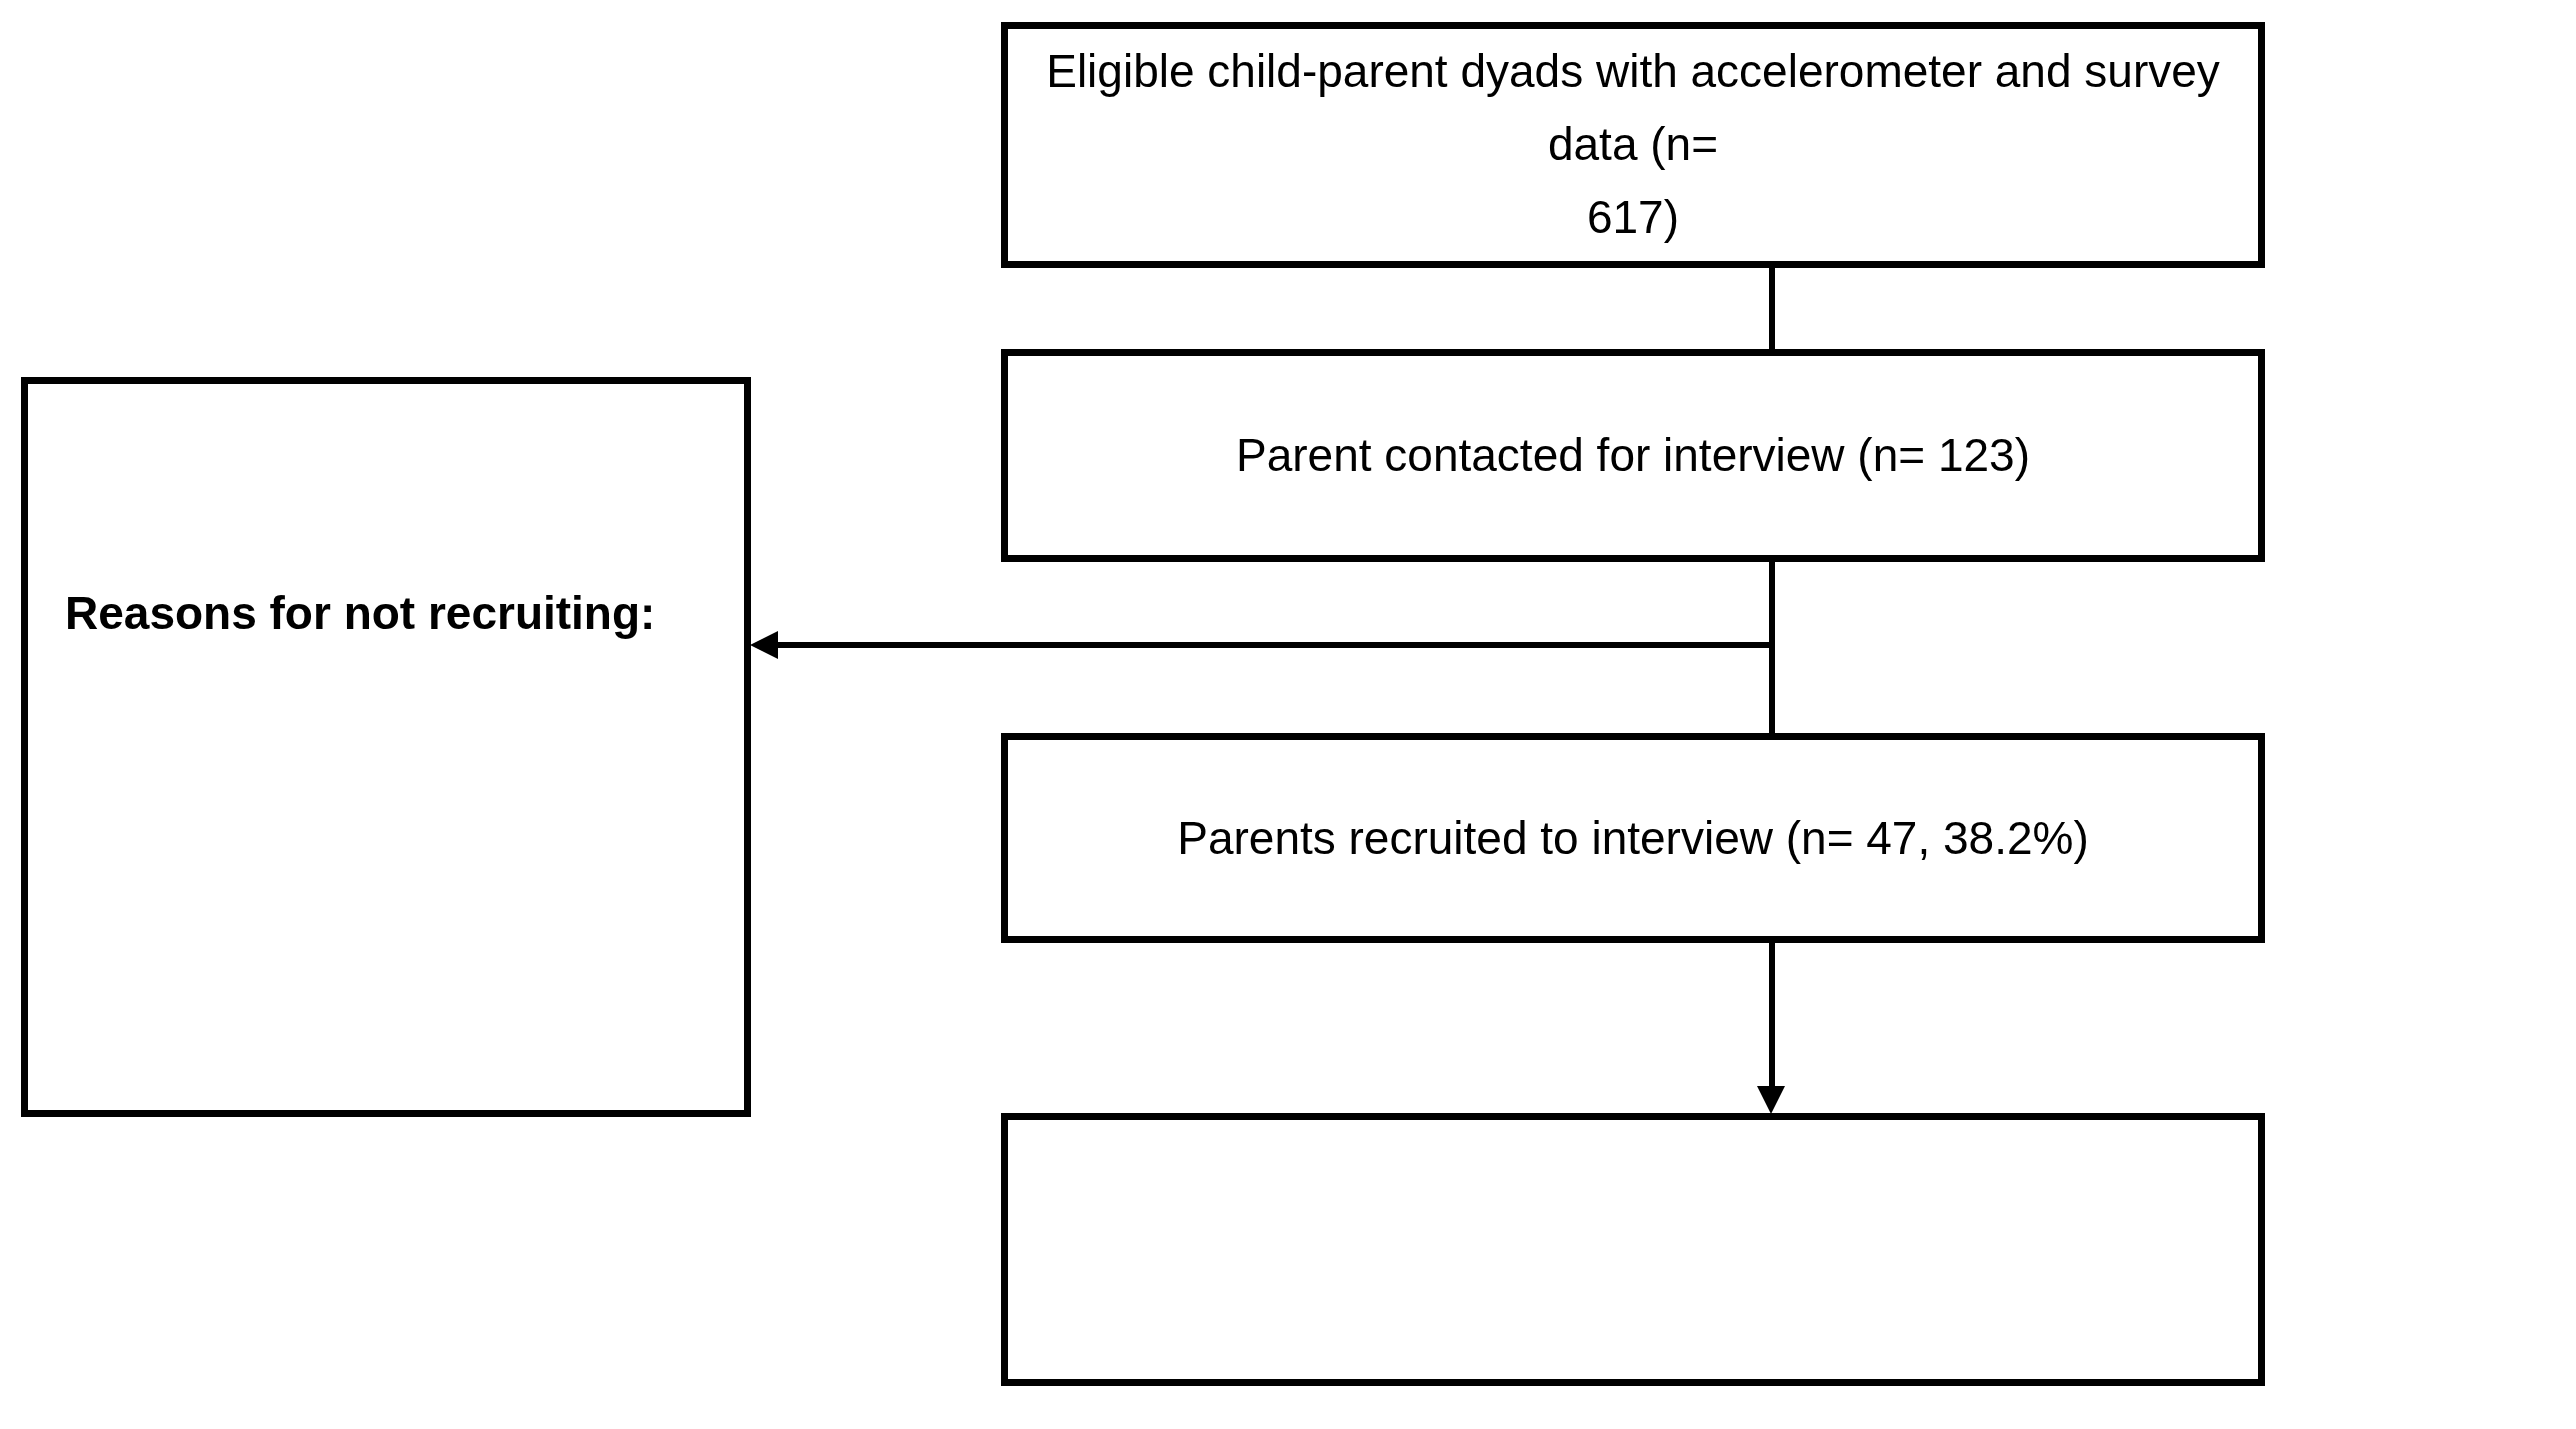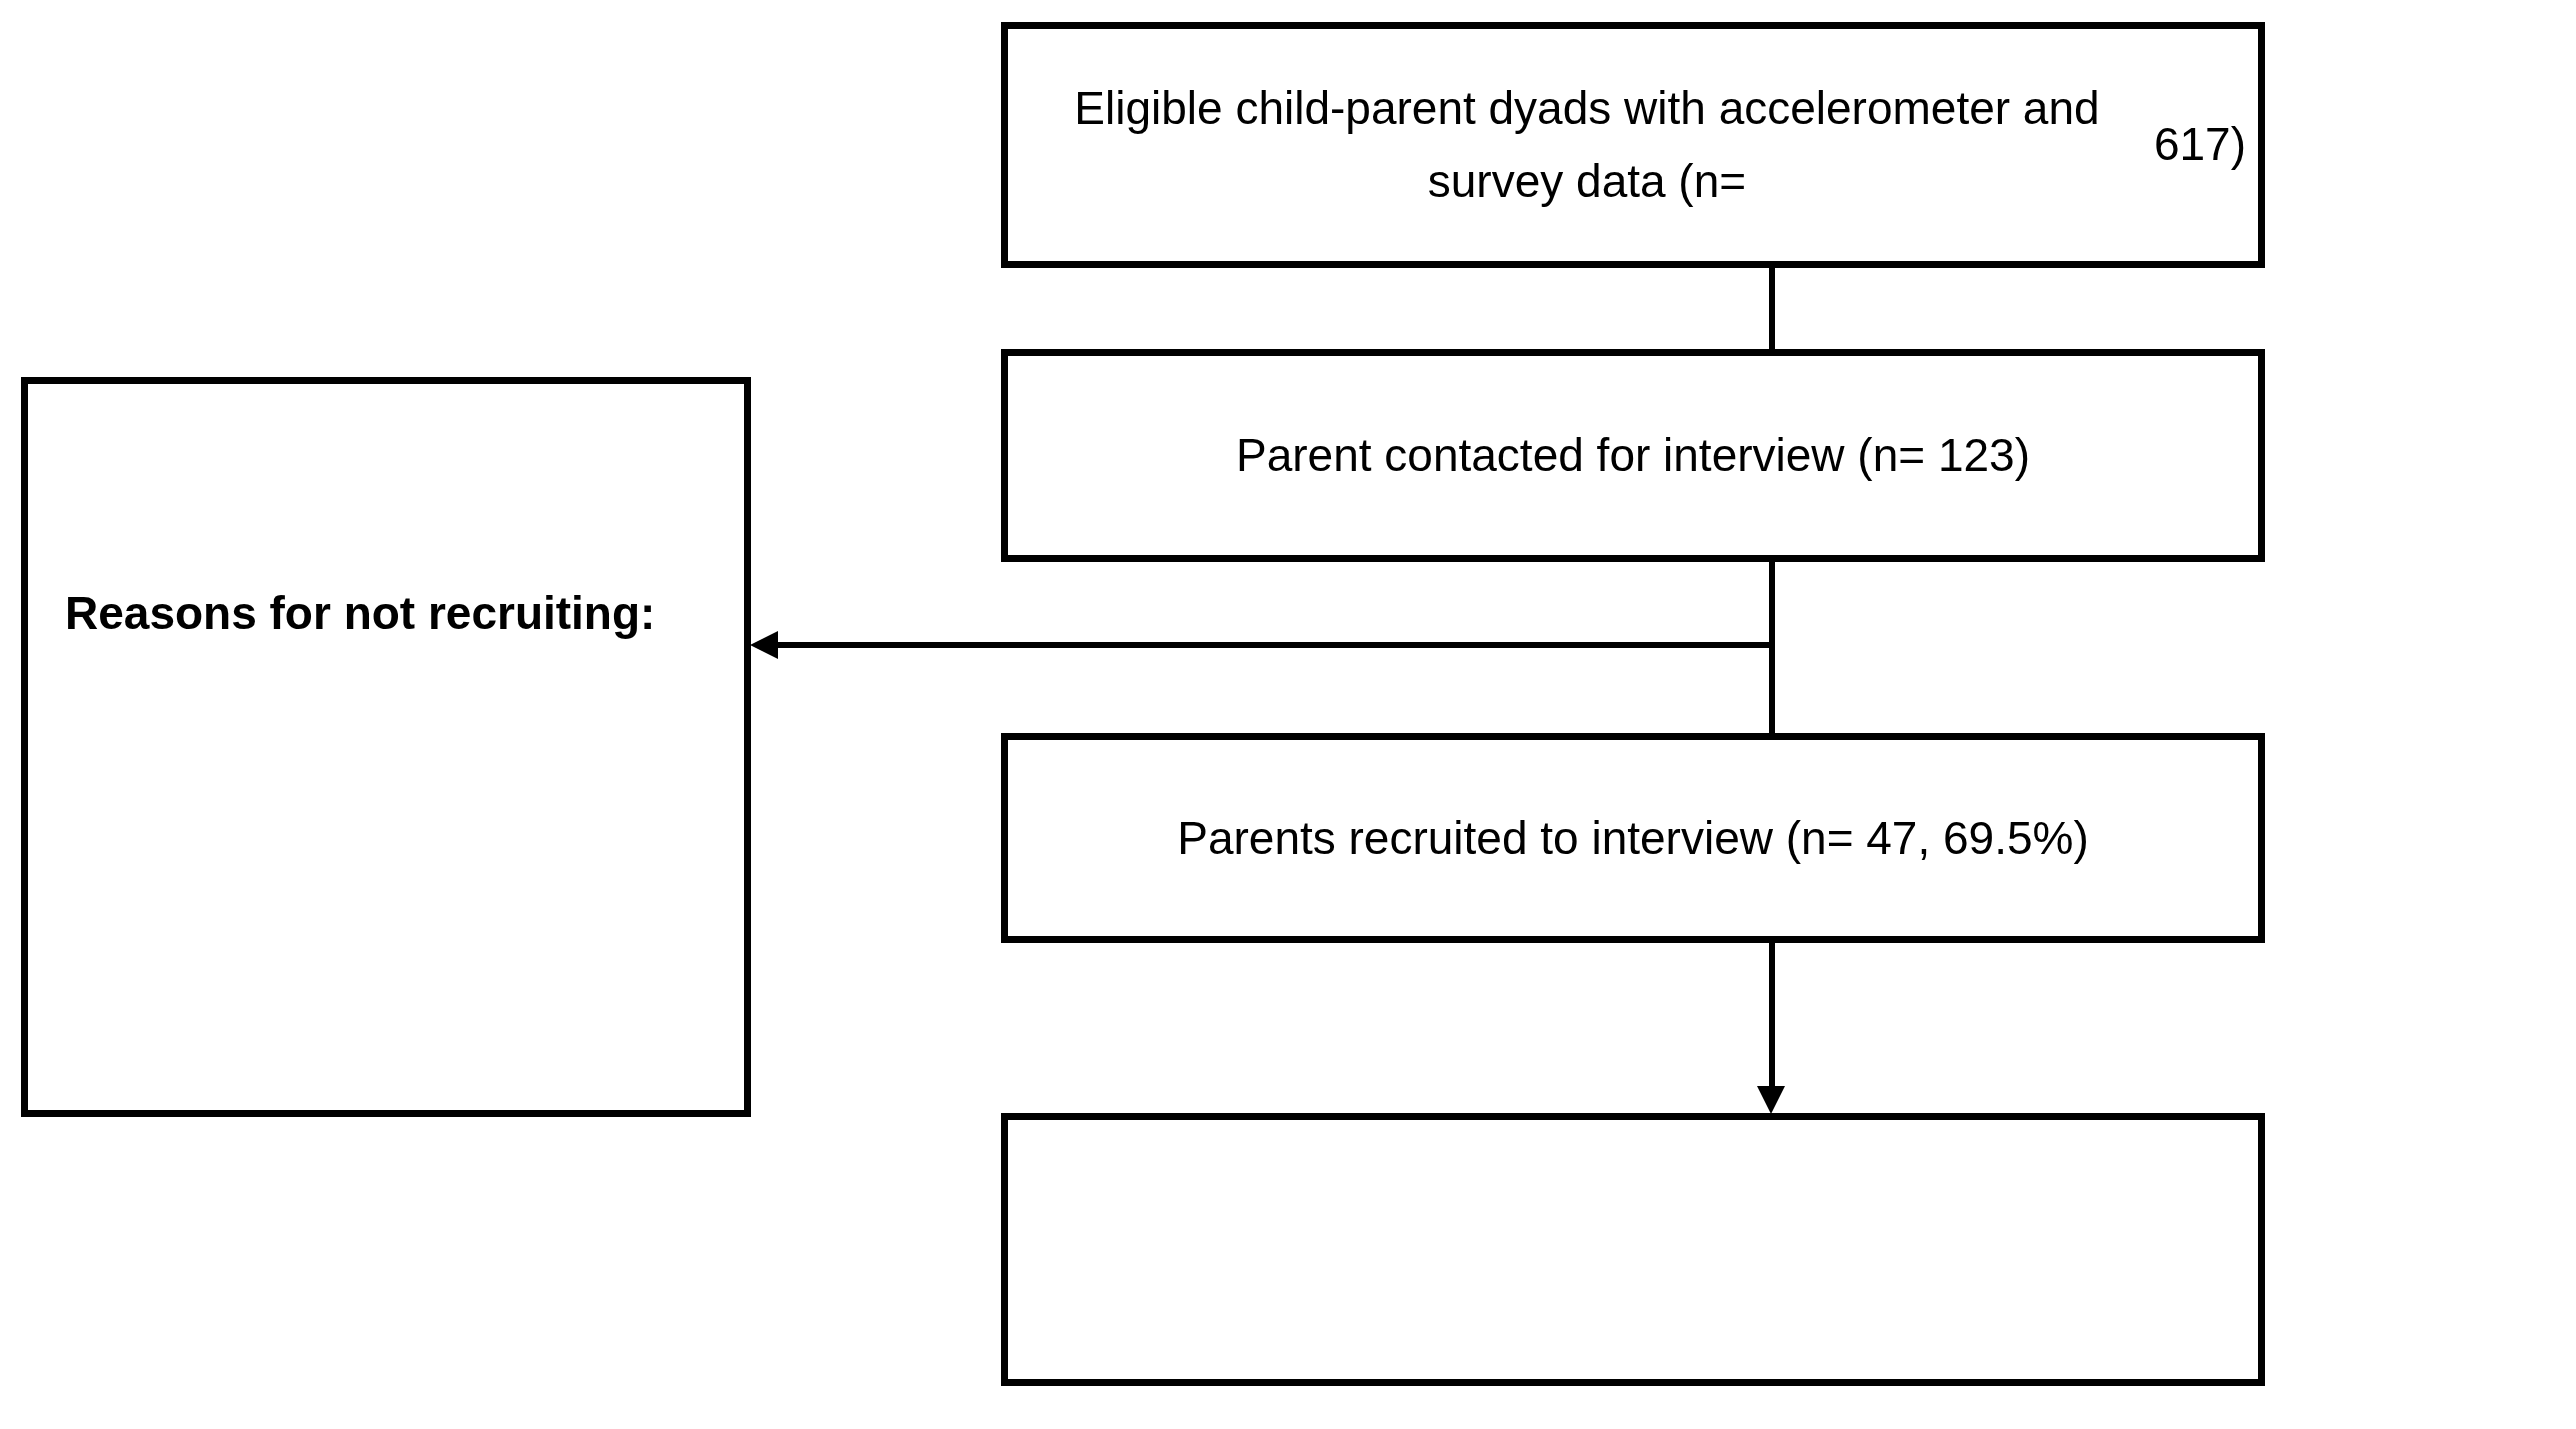--- a/index.html
+++ b/index.html
@@ -19,26 +19,27 @@
   .box {
     position: absolute;
     box-sizing: border-box;
     background: #ffffff;
     border: 7.7px solid #000000;
   }
   .flowbox {
     left: 1001px;
     width: 1264px;
     display: flex;
+    flex-direction: column;
     justify-content: center;
     align-items: center;
     text-align: center;
     font-size: 46px;
     line-height: 73px;
-    padding: 0 12px;
+    padding: 0 3px;
   }
   #box-eligible  { top: 21.6px;   height: 246px; }
   #box-contacted { top: 349px;  height: 213px; justify-content: center; }
   #box-recruited { top: 733px;  height: 210px; }
   #box-final     { top: 1113px; height: 273px; }
 
   #box-reasons {
     left: 21px;
     top: 377px;
     width: 730px;
@@ -117,21 +118,21 @@
   <div class="vline" id="conn-contacted-recruited"></div>
 
   <div class="hline"></div>
   <div class="arrowhead-left"></div>
 
   <div class="box" id="box-reasons">
     <div>Reasons for not recruiting:</div>
   </div>
 
   <div class="box flowbox" id="box-recruited">
-    <div>Parents recruited to interview (n= 47, 69.5%)</div>
+    <div>Parents recruited to interview (n= 47, 38.2%)</div>
   </div>
 
   <div class="vline" id="conn-recruited-final"></div>
   <div class="arrowhead-down"></div>
 
   <div class="box flowbox" id="box-final">
   </div>
 
 </div>
 

